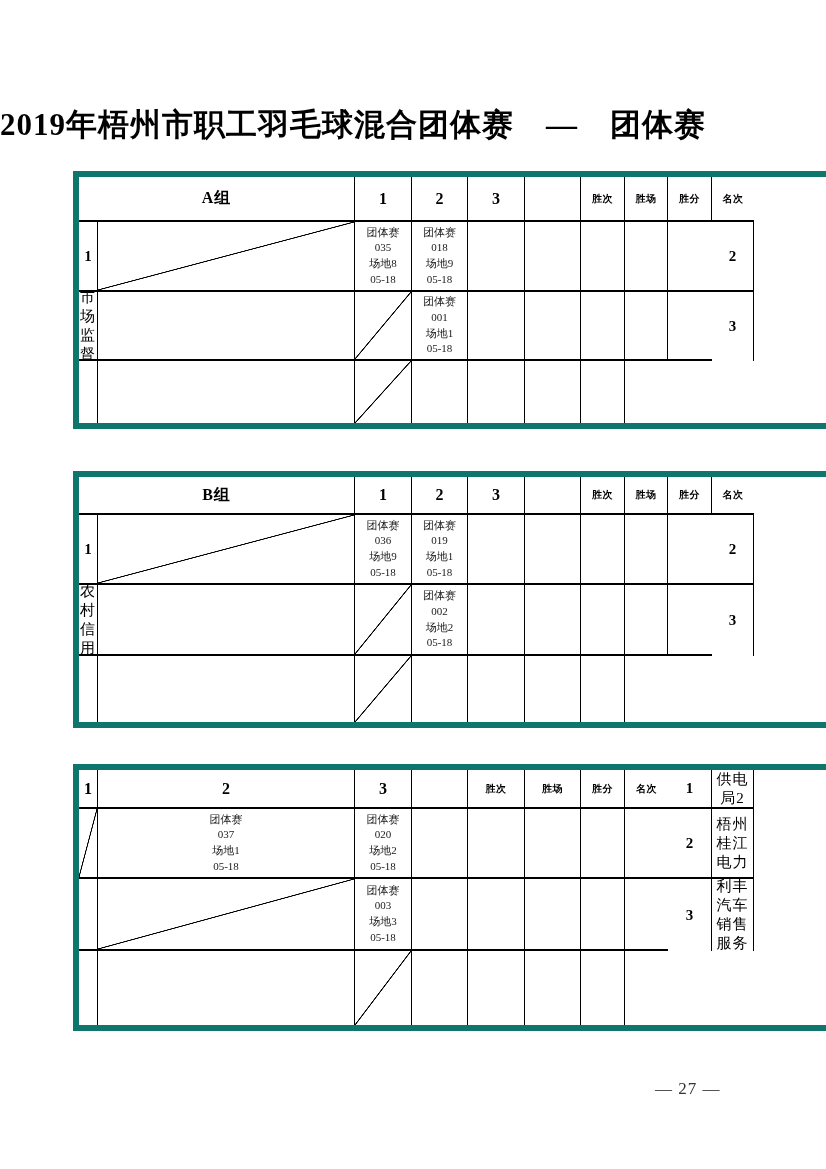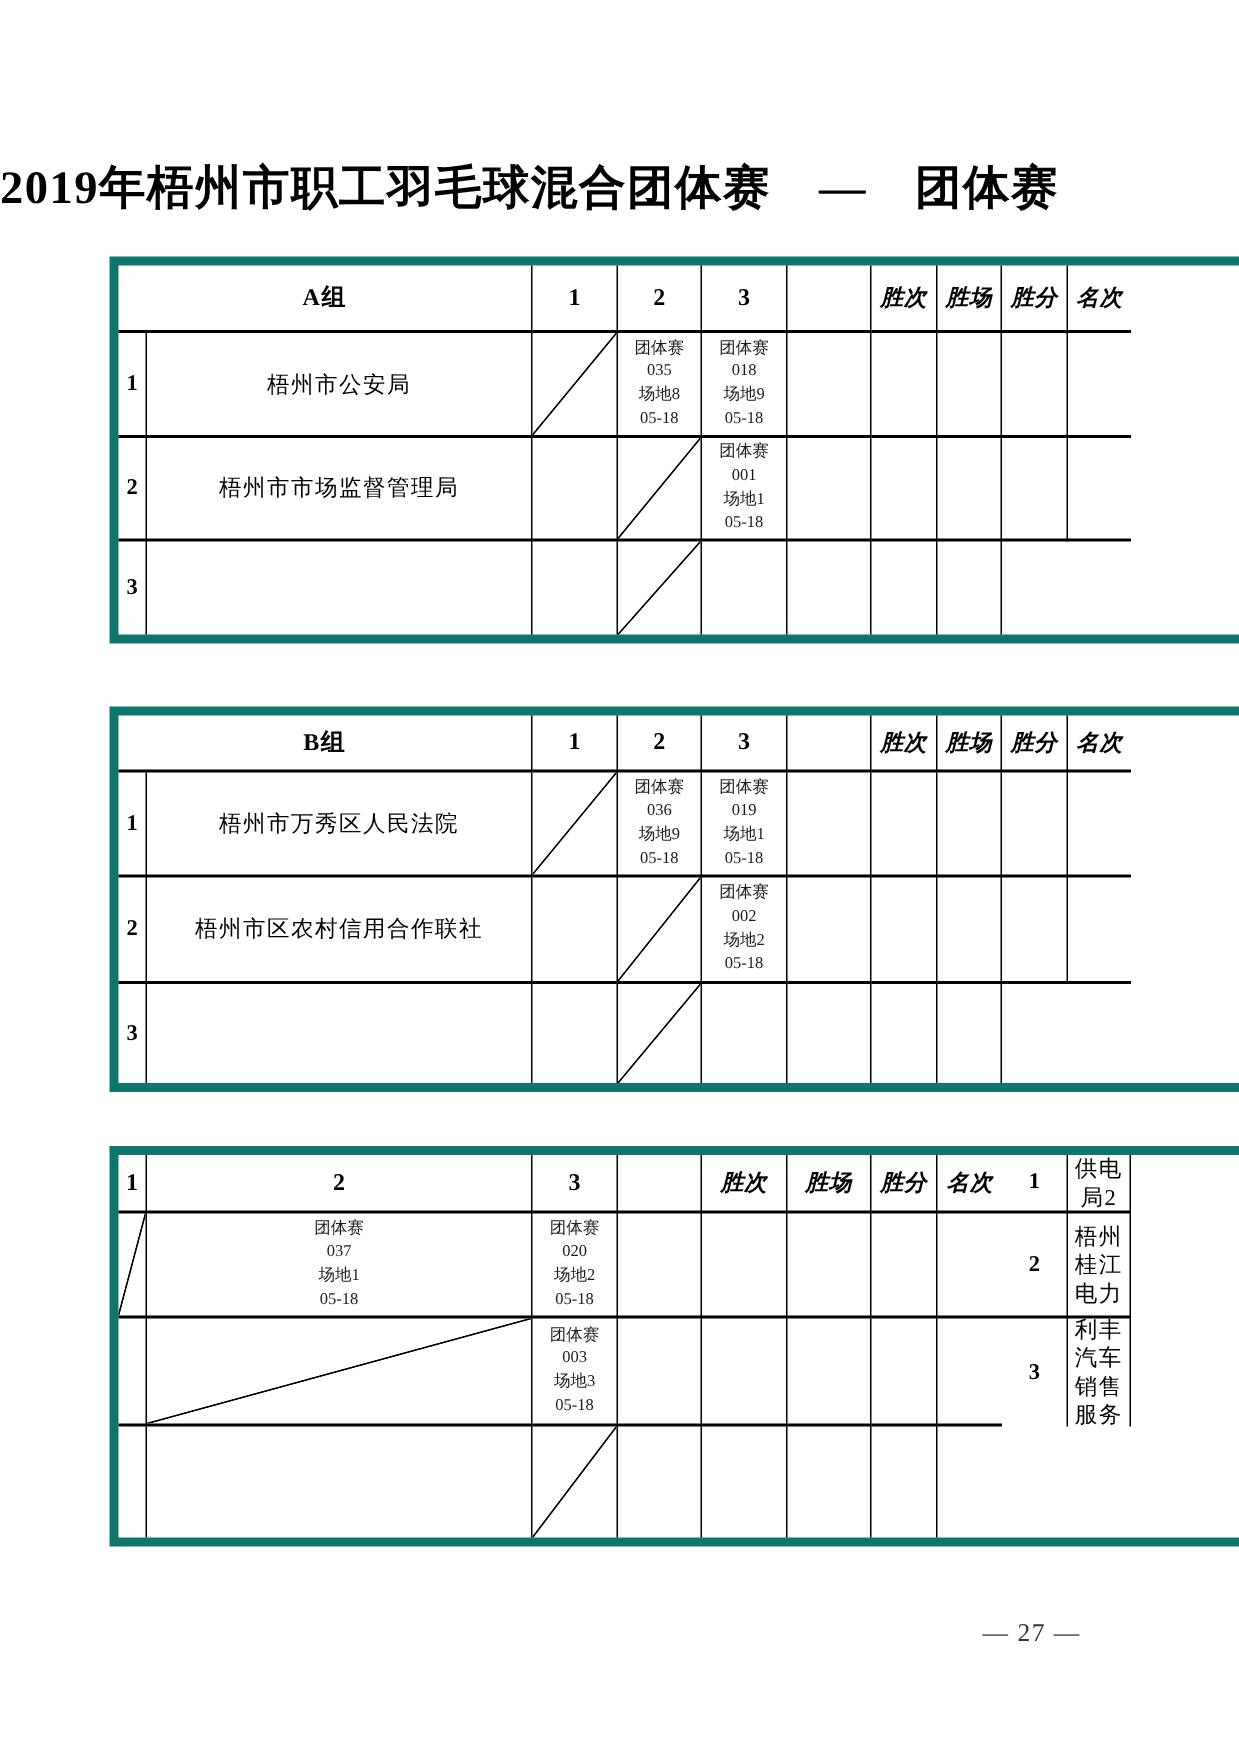--- a/index.html
+++ b/index.html
@@ -31,21 +31,21 @@
   .c {
     border-right:1px solid #000;
     border-bottom:2px solid #000;
     display:flex; align-items:center; justify-content:center;
     text-align:center;
     overflow:hidden;
   }
   .lastcol { border-right:none; }
   .lr { border-bottom:none; }
   .hd { font-weight:700; font-size:16px; }
-  .sm { font-size:15px; letter-spacing:0.5px;font-style:italic; }
+  .sm { font-size:10px; letter-spacing:0.5px; }
   .gname { grid-column:1 / 3; letter-spacing:1px; }
   .num { font-weight:700; font-size:15px; }
   .team { font-size:15px; letter-spacing:1px; padding:0 2px; }
   .match {
     font-size:11px; line-height:1.42;
     white-space:pre-line;
     color:#1a1a1a;
   }
   .diag {
     background-image:linear-gradient(to bottom right,
@@ -72,21 +72,20 @@
     <div class="c hd">1</div>
     <div class="c hd">2</div>
     <div class="c hd">3</div>
     <div class="c hd"></div>
     <div class="c hd sm">胜次</div>
     <div class="c hd sm">胜场</div>
     <div class="c hd sm">胜分</div>
     <div class="c hd sm lastcol">名次</div>
 
     <div class="c num">1</div>
-    <div class="c team">梧州市公安局</div>
     <div class="c match diag"></div>
     <div class="c match">团体赛
 035
 场地8
 05-18</div>
     <div class="c match">团体赛
 018
 场地9
 05-18</div>
     <div class="c"></div>
@@ -125,21 +124,20 @@
     <div class="c hd">1</div>
     <div class="c hd">2</div>
     <div class="c hd">3</div>
     <div class="c hd"></div>
     <div class="c hd sm">胜次</div>
     <div class="c hd sm">胜场</div>
     <div class="c hd sm">胜分</div>
     <div class="c hd sm lastcol">名次</div>
 
     <div class="c num">1</div>
-    <div class="c team">梧州市万秀区人民法院</div>
     <div class="c match diag"></div>
     <div class="c match">团体赛
 036
 场地9
 05-18</div>
     <div class="c match">团体赛
 019
 场地1
 05-18</div>
     <div class="c"></div>

